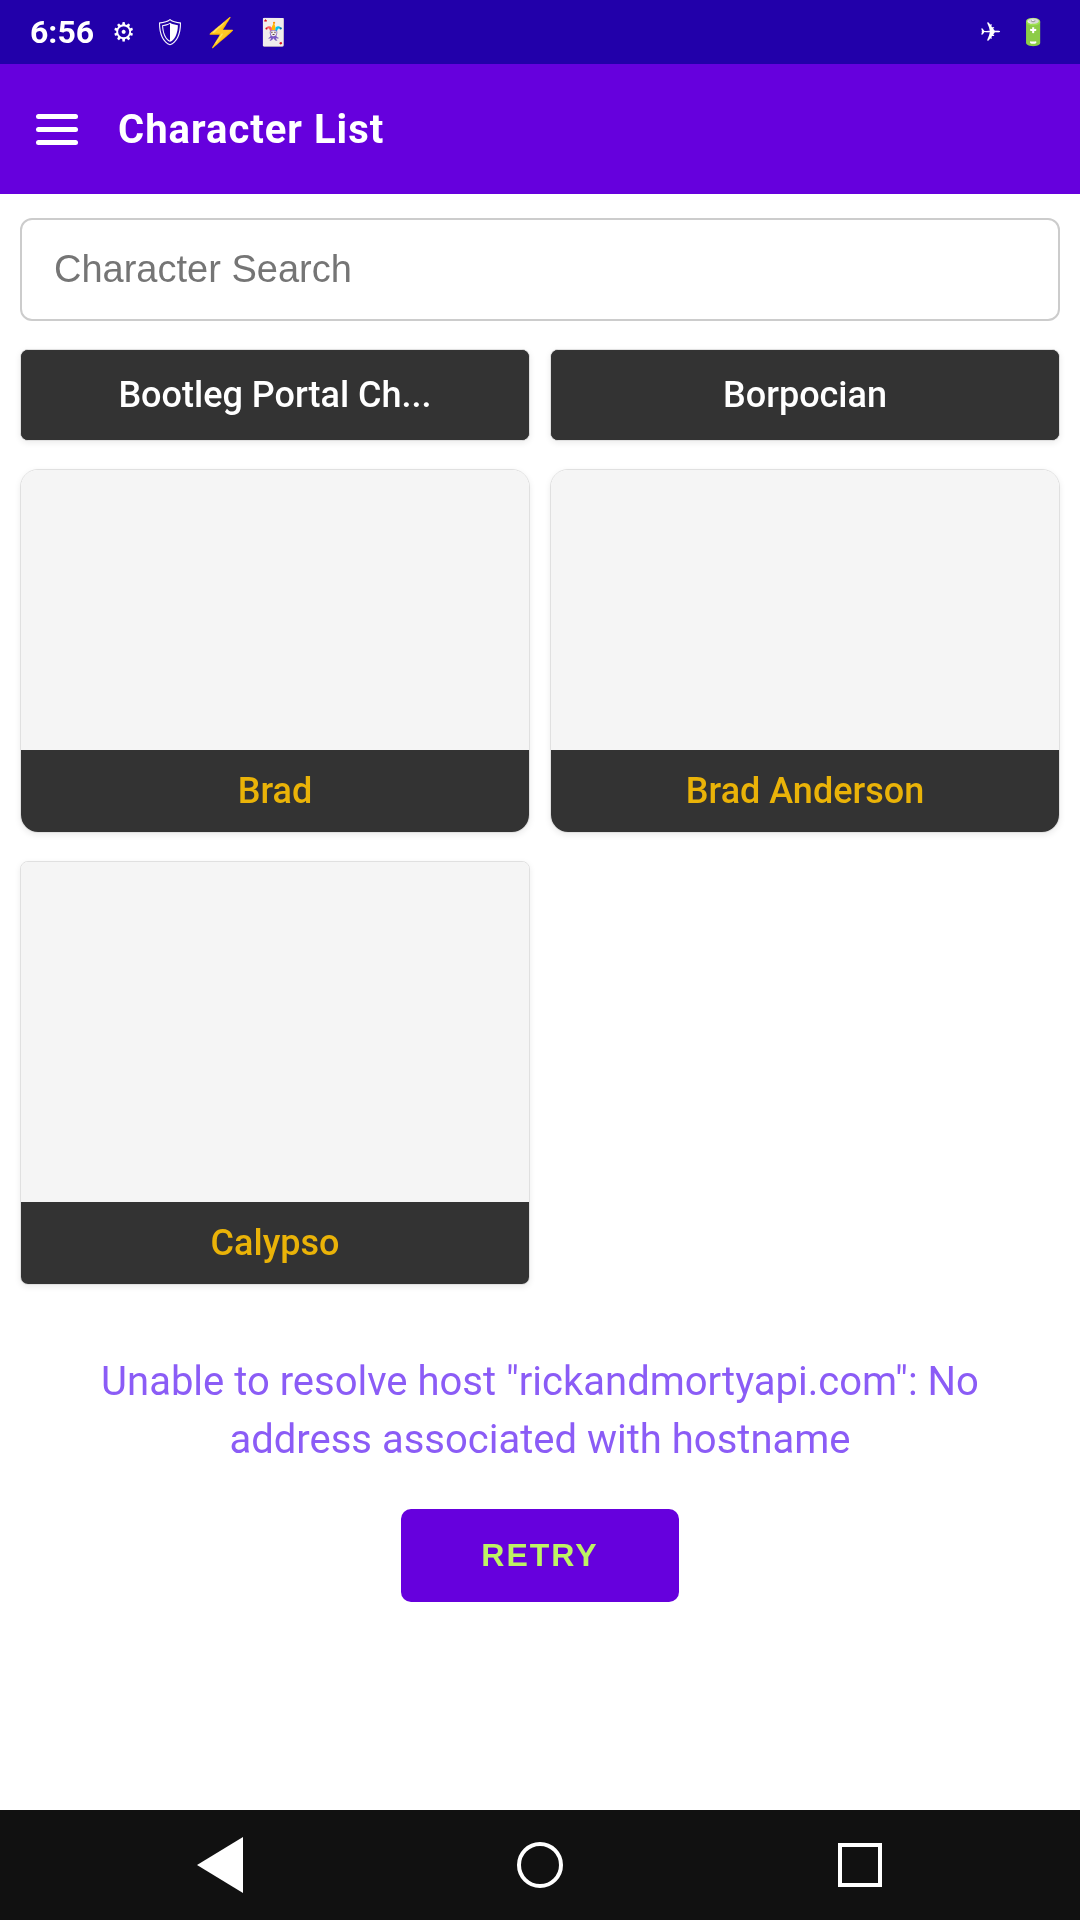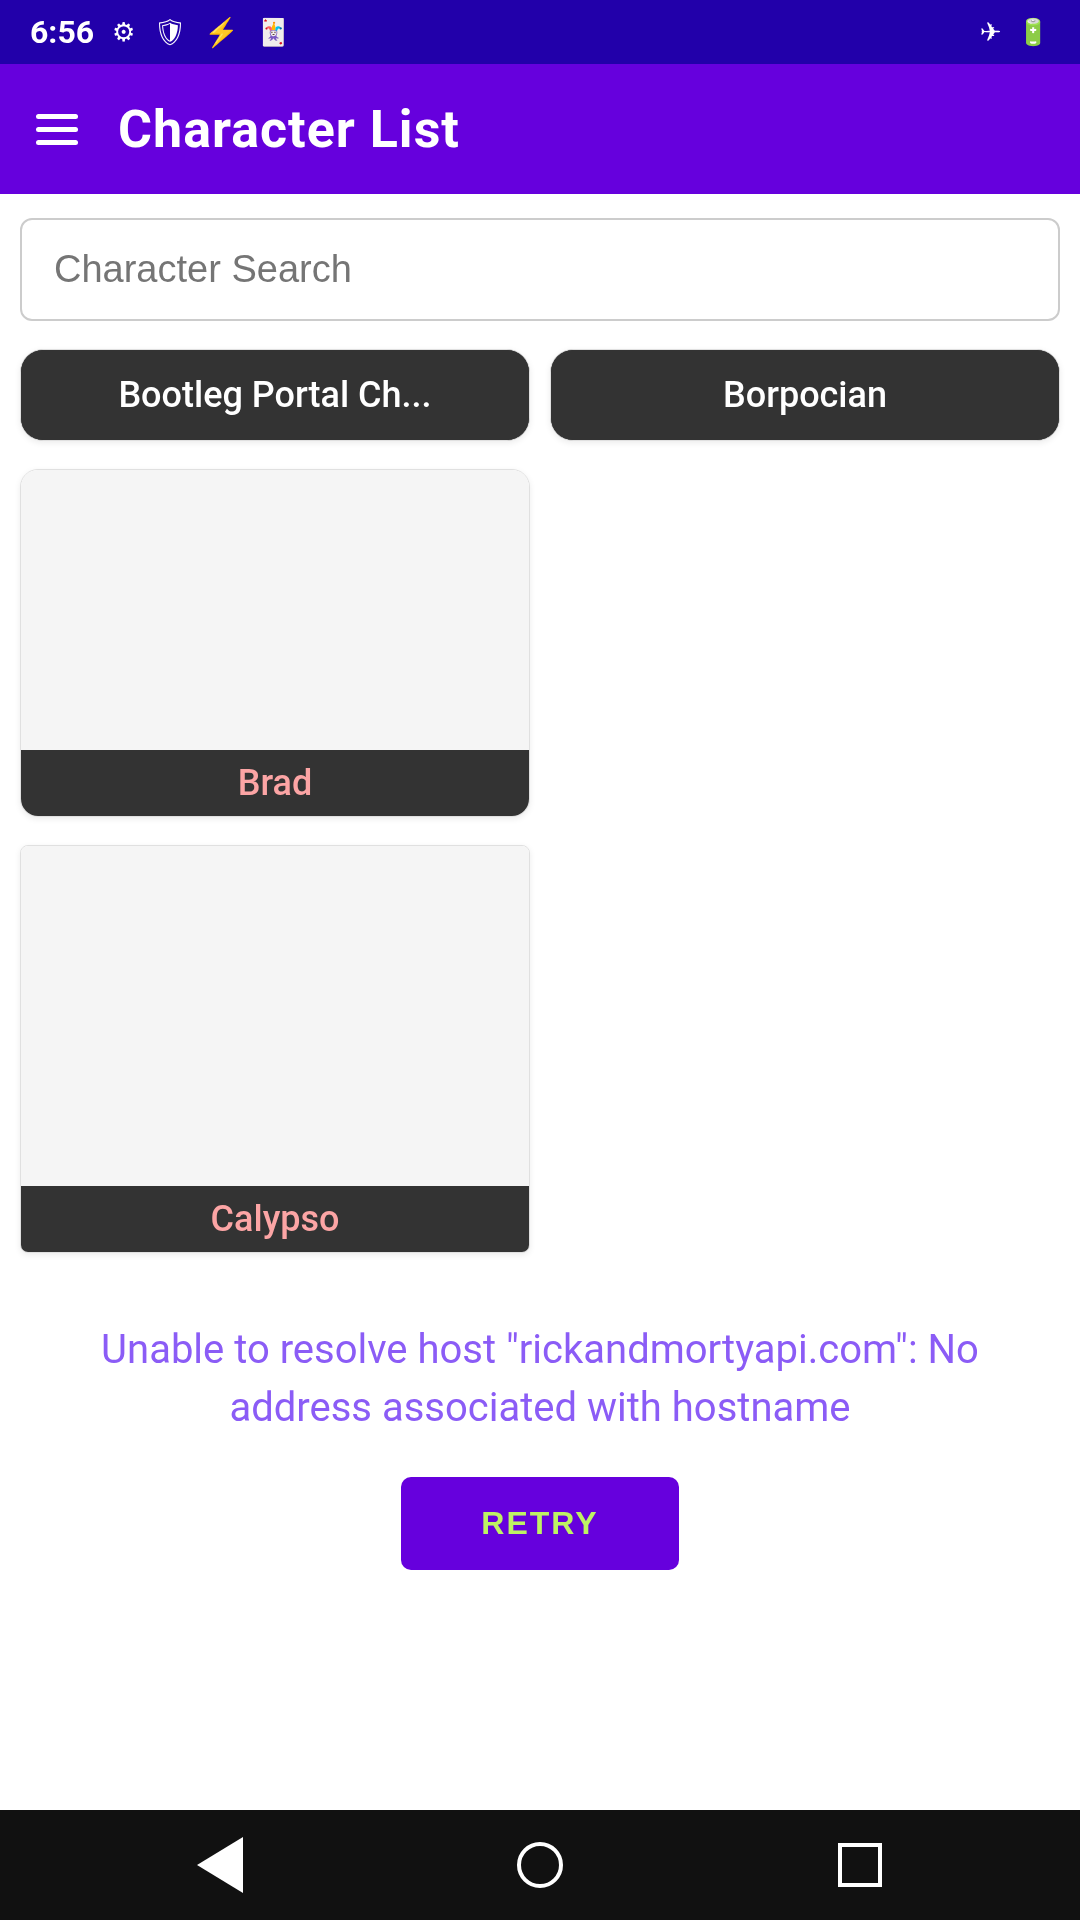--- a/index.html
+++ b/index.html
@@ -62,21 +62,21 @@
     }
     .hamburger-icon span {
       display: block;
       width: 42px;
       height: 5px;
       background: white;
       border-radius: 3px;
     }
     .app-bar-title {
       color: white;
-      font-size: 52px;
+      font-size: 40px;
       font-weight: bold;
       letter-spacing: 1px;
     }
 
     
     .main-content {
       flex: 1;
       background: #ffffff;
       padding: 24px 20px;
     }
@@ -116,30 +116,30 @@
     }
 
     .character-card-image {
       width: 100%;
       height: 280px;
       background: #f5f5f5;
     }
 
     .character-card-label {
       background: #333333;
-      color: #fca5a5;
+      color: #eab308;
       text-align: center;
-      padding: 12px 16px;
+      padding: 20px 16px;
       font-size: 36px;
       font-weight: 500;
     }
 
     
     .character-card-partial {
-      border-radius: 23px;
+      border-radius: 8px;
       overflow: hidden;
       border: 1.5px solid #e0e0e0;
       box-shadow: 0 2px 6px rgba(0,0,0,0.08);
       cursor: pointer;
       background: #333333;
     }
     .character-card-partial .character-card-label {
       background: #333333;
       color: white;
       text-align: center;
@@ -268,20 +268,24 @@
     <div class="character-card-partial">
       <div class="character-card-label">Borpocian</div>
     </div>
   </div>
 
   <div class="character-grid">
     <div class="character-card">
       <div class="character-card-image"></div>
       <div class="character-card-label">Brad</div>
     </div>
+    <div class="character-card">
+      <div class="character-card-image"></div>
+      <div class="character-card-label">Brad Anderson</div>
+    </div>
   </div>
 
   <div class="character-grid-single">
     <div class="character-card-tall">
       <div class="character-card-image"></div>
       <div class="character-card-label">Calypso</div>
     </div>
   </div>
 
   <div class="error-container">

